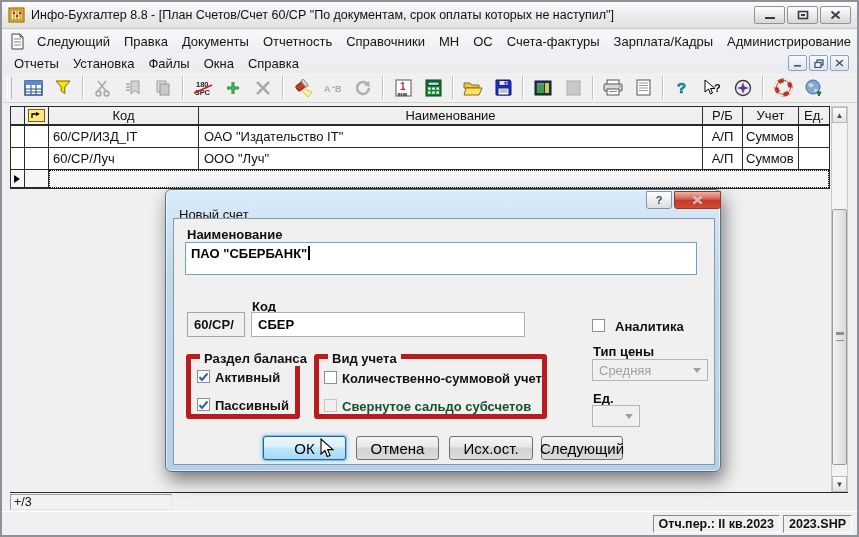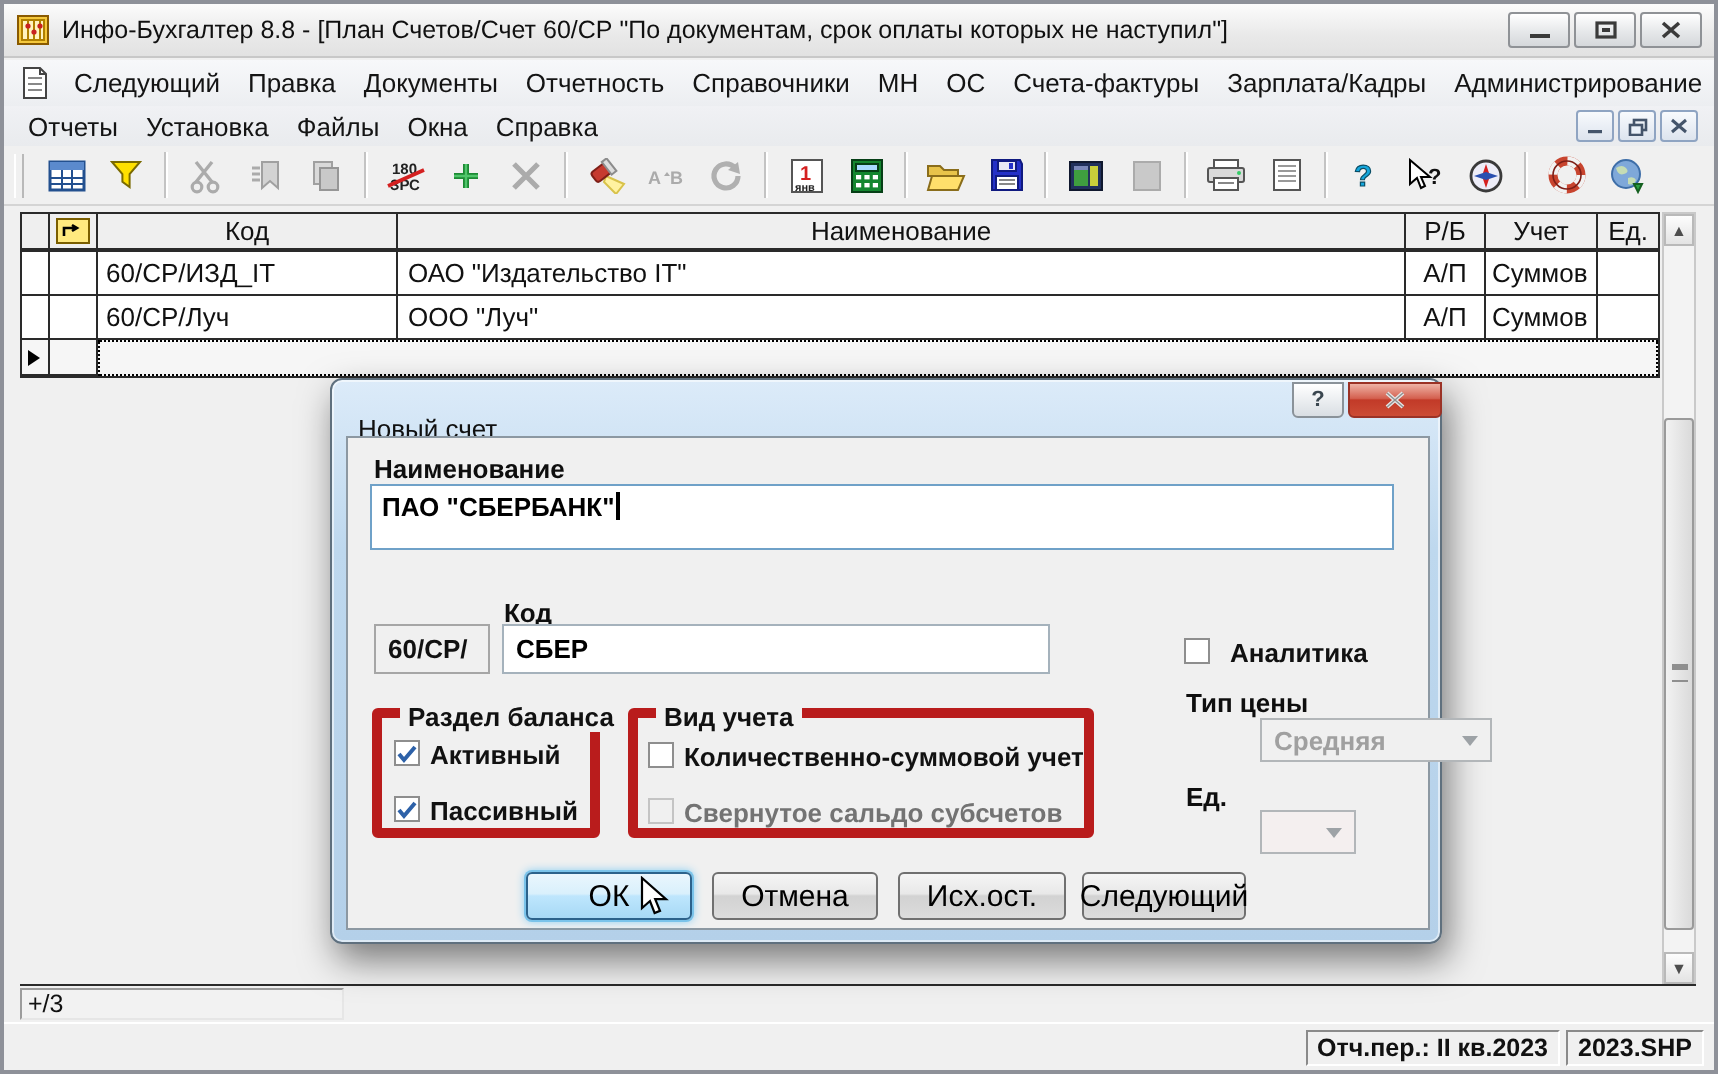--- a/index.html
+++ b/index.html
@@ -88,25 +88,25 @@
   .dlabel{position:absolute;font-weight:bold;color:#0E0E0E;white-space:nowrap;}
   .dinput{position:absolute;background:#FFF;border:1px solid #A5B2BC;font-weight:bold;
           display:flex;align-items:flex-start;padding:3px 5px;color:#000;}
   .caret{display:inline-block;width:1.5px;height:14px;background:#000;margin-left:1px;vertical-align:-2px;}
   .prefixbox{position:absolute;background:#F0F0F0;border:1px solid #A6A6A6;font-weight:bold;
              display:flex;align-items:center;padding:0 6px;}
   .cbox{position:absolute;width:13px;height:13px;background:#FFF;border:1px solid #8E8E8E;
         display:flex;align-items:center;justify-content:center;}
   .cbox.disabled{background:#F0F0F0;border-color:#C4C4C4;}
   .clabel{position:absolute;font-weight:bold;white-space:nowrap;}
-  .clabel.disabled{color:#737373;}
+  .clabel.disabled{color:#14532d;}
   .groupbox{position:absolute;border:5px solid #b91c1c;border-radius:3px;}
   .gtitle{position:absolute;top:-8px;left:9px;background:#F0F0F0;padding:0 4px;font-weight:bold;white-space:nowrap;}
   .combo{position:absolute;background:#F0F0F0;border:1px solid #B2B6B9;display:flex;align-items:center;
-         padding:0 6px;font-weight:bold;color:#A0A0A0;margin-left:38px;}
+         padding:0 6px;font-weight:normal;color:#A0A0A0;}
   .combo .arr{position:absolute;right:6px;top:50%;margin-top:-2px;width:0;height:0;
          border-left:4px solid transparent;border-right:4px solid transparent;border-top:5px solid #9DA2A6;}
   .dbtn{position:absolute;top:217px;height:24px;border:1px solid #707070;border-radius:3px;
         background:linear-gradient(#F5F5F5,#E8E8E8 45%,#D2D2D2 50%,#DCDCDC);
         display:flex;align-items:center;justify-content:center;font-weight:normal;font-size:15px;color:#000;}
   .dbtn.default{border-color:#2C628B;background:linear-gradient(#EAF6FD,#D9F0FC 45%,#BEE6FD 50%,#A7D9F5);
         box-shadow:0 0 0 1px #7AC3EA, 0 0 4px 1px #8FD0F2;}
   .cursor{position:absolute;left:318px;top:436px;z-index:60;}
   svg{display:block;}
 </style>

